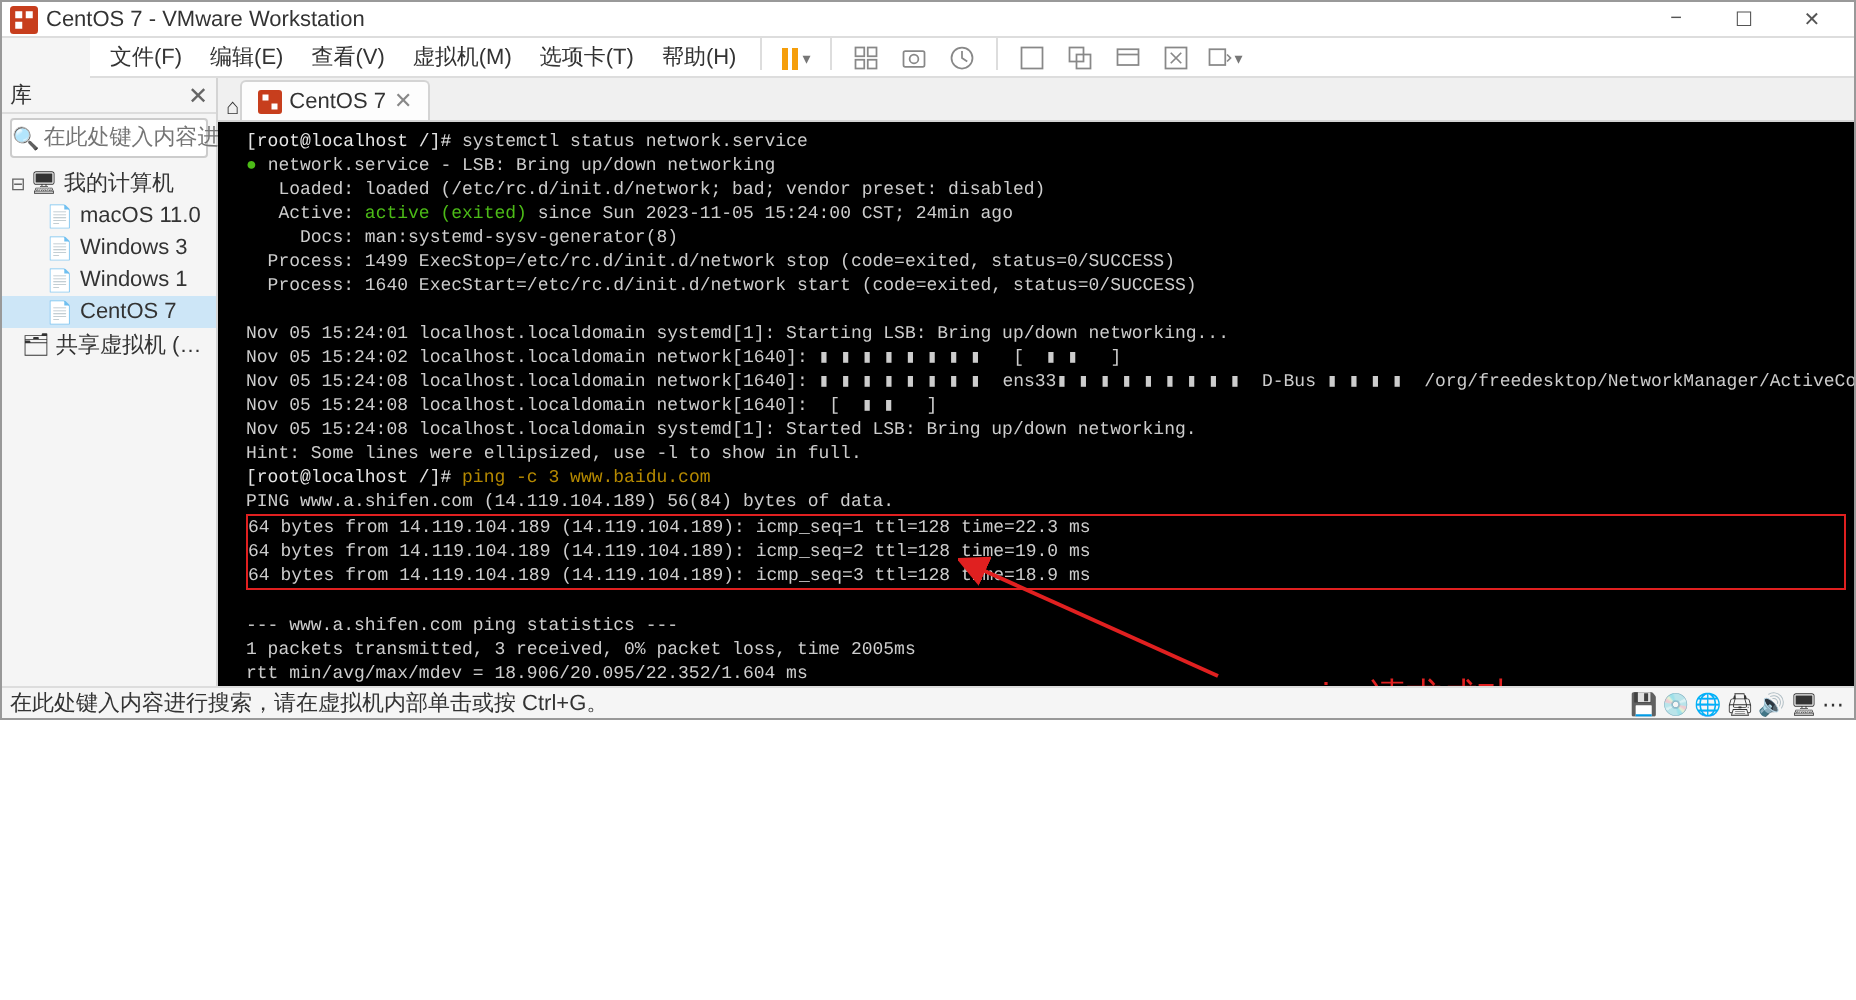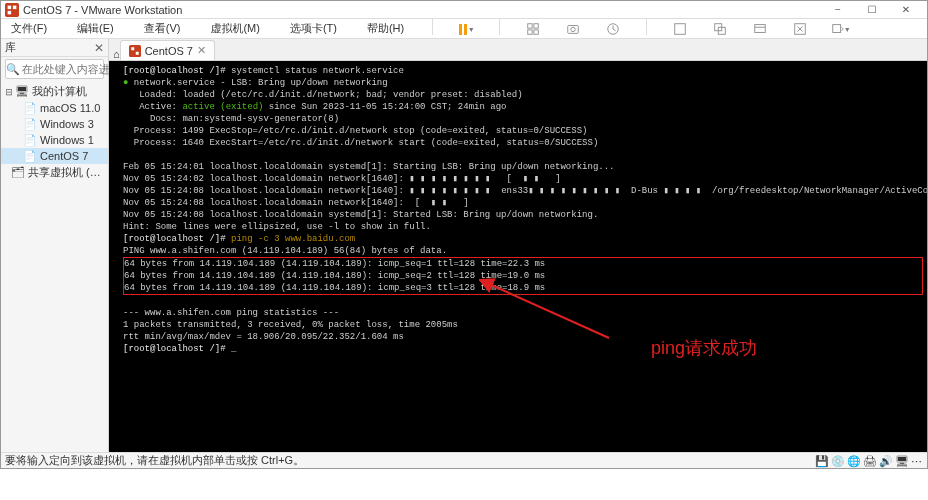--- a/index.html
+++ b/index.html
@@ -1,23 +1,23 @@
 <!DOCTYPE html>
 <html><head>
 <meta charset="utf-8">
 <style>
   html, body { margin:0; padding:0; width:928px; height:500px; font-family:"Microsoft YaHei","Segoe UI",sans-serif; font-size:11px; color:#333; background:#fff; overflow:hidden; box-sizing:border-box; }
   *, *::before, *::after { box-sizing:border-box; }
-  .win { width:928px; height:469px; display:flex; flex-direction:column; border:1px solid #999; background:#f5f5f5; }
+  .win { width:928px; height:360px; display:flex; flex-direction:column; border:1px solid #999; background:#f5f5f5; }
   .titlebar { height:18px; display:flex; align-items:center; background:#fff; padding:0 4px; border-bottom:1px solid #ddd; }
   .titlebar .icon { width:14px; height:14px; margin-right:4px; }
   .titlebar .title-text { flex:1; font-size:11px; }
   .win-btns { display:flex; }
   .win-btns div { width:34px; height:16px; display:flex; align-items:center; justify-content:center; font-size:10px; color:#555; }
-  .menubar { height:20px; display:flex; background:#fff; border-bottom:1px solid #ddd; padding:0 4px; gap:18px;}
+  .menubar { height:20px; display:flex; background:#fff; border-bottom:1px solid #ddd; padding:0 4px; gap:2px;margin-left:44px;}
   .menubar .menu-item { padding:2px 6px; font-size:11px; }
   .menubar .sep { width:1px; height:16px; background:#ddd; margin:0 4px;}
   .menubar .tbtn { width:22px; height:20px; display:flex; align-items:center; justify-content:center; }
   .menubar .tbtn svg { width:14px; height:14px; }
   .pause-glyph { display:flex; gap:2px;}
   .pause-glyph span { width:3px; height:11px; background:#f59e0b; display:block;}
   .body-area { flex:1; display:flex; min-height:0;}
   .sidebar { width:108px; background:#f5f5f5; border-right:1px solid #d4d4d4; display:flex; flex-direction:column; }
   .sidebar-title { height:18px; display:flex; align-items:center; justify-content:space-between; padding:0 4px; font-size:11px; border-bottom:1px solid #ddd;}
   .sidebar-title .x { font-size:12px; color:#666;}
@@ -198,21 +198,21 @@
 
       <div class="terminal">
 <div class="term-inner"><span class="wh">[root@localhost /]#</span> <span>systemctl status network.service</span>
 <span class="gr">●</span> <span>network.service - LSB: Bring up/down networking</span>
 <span>   Loaded: loaded (/etc/rc.d/init.d/network; bad; vendor preset: disabled)</span>
 <span>   Active: </span><span class="gr">active (exited)</span><span> since Sun 2023-11-05 15:24:00 CST; 24min ago</span>
 <span>     Docs: man:systemd-sysv-generator(8)</span>
 <span>  Process: 1499 ExecStop=/etc/rc.d/init.d/network stop (code=exited, status=0/SUCCESS)</span>
 <span>  Process: 1640 ExecStart=/etc/rc.d/init.d/network start (code=exited, status=0/SUCCESS)</span>
 
-<span>Feb 05 15:24:01 localhost.localdomain systemd[1]: Starting LSB: Bring up/down networking...</span>
+<span>Nov 05 15:24:01 localhost.localdomain systemd[1]: Starting LSB: Bring up/down networking...</span>
 <span>Nov 05 15:24:02 localhost.localdomain network[1640]: ▮ ▮ ▮ ▮ ▮ ▮ ▮ ▮   [  ▮ ▮   ]</span>
 <span>Nov 05 15:24:08 localhost.localdomain network[1640]: ▮ ▮ ▮ ▮ ▮ ▮ ▮ ▮  ens33▮ ▮ ▮ ▮ ▮ ▮ ▮ ▮ ▮  D-Bus ▮ ▮ ▮ ▮  /org/freedesktop/NetworkManager/ActiveConnection/2▮</span>
 <span>Nov 05 15:24:08 localhost.localdomain network[1640]:  [  ▮ ▮   ]</span>
 <span>Nov 05 15:24:08 localhost.localdomain systemd[1]: Started LSB: Bring up/down networking.</span>
 <span>Hint: Some lines were ellipsized, use -l to show in full.</span>
 <span class="wh">[root@localhost /]#</span> <span class="gold">ping -c 3 www.baidu.com</span>
 <span>PING www.a.shifen.com (14.119.104.189) 56(84) bytes of data.</span>
 <div class="hl-box"><span>64 bytes from 14.119.104.189 (14.119.104.189): icmp_seq=1 ttl=128 time=22.3 ms</span>
 <span>64 bytes from 14.119.104.189 (14.119.104.189): icmp_seq=2 ttl=128 time=19.0 ms</span>
 <span>64 bytes from 14.119.104.189 (14.119.104.189): icmp_seq=3 ttl=128 time=18.9 ms</span></div>
@@ -228,21 +228,21 @@
               </marker>
             </defs>
           <line x1="130" y1="62" x2="10" y2="8" stroke="#e02020" stroke-width="2" marker-end="url(#ah)"></line>
         </svg>
         <div class="annot-text" style="left:500px; top:275px;">ping请求成功</div>
       </div>
     </div>
   </div>
 
   <div class="statusbar">
-    <span>要将输入定向到该虚拟机，请在虚拟机内部单击或按 Ctrl+G。</span>
+    <span>在此处键入内容进行搜索，请在虚拟机内部单击或按 Ctrl+G。</span>
     <span style="flex:1"></span>
     <span class="sb-ic">💾</span>
     <span class="sb-ic">💿</span>
     <span class="sb-ic">🌐</span>
     <span class="sb-ic">🖨</span>
     <span class="sb-ic">🔊</span>
     <span class="sb-ic">🖥</span>
     <span class="sb-ic">⋯</span>
   </div>
 </div>

